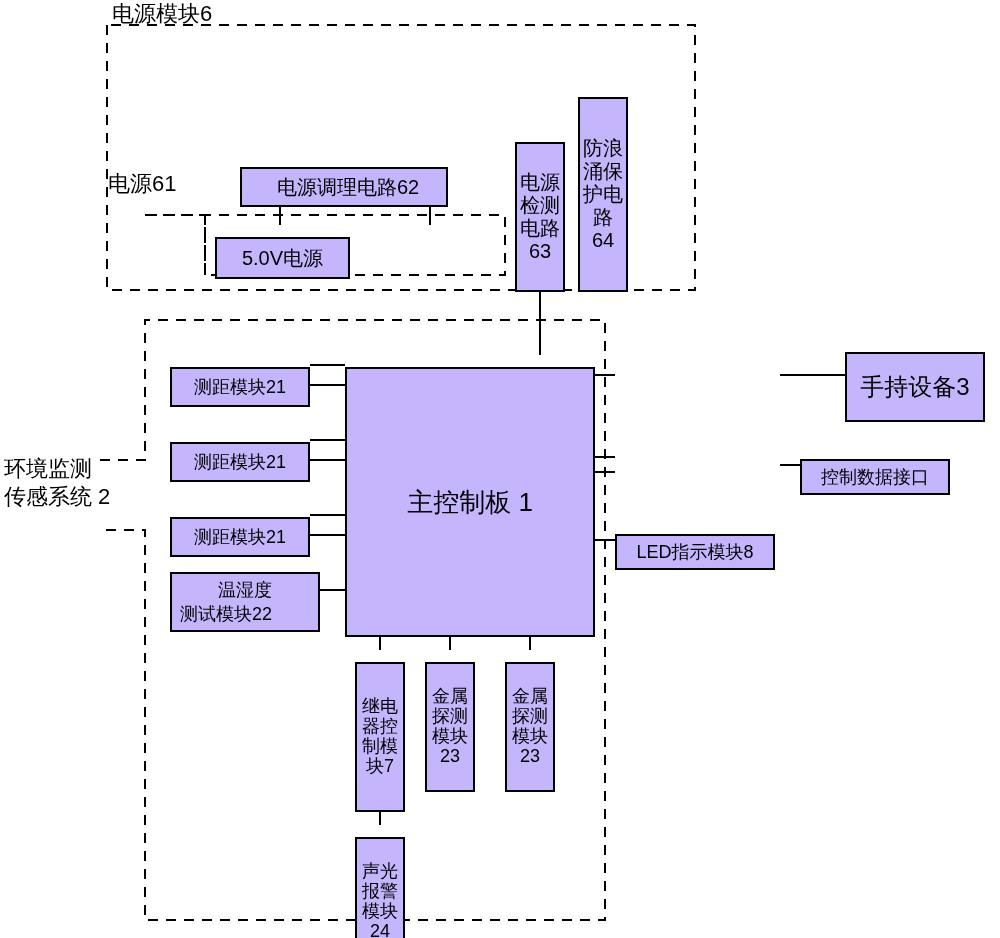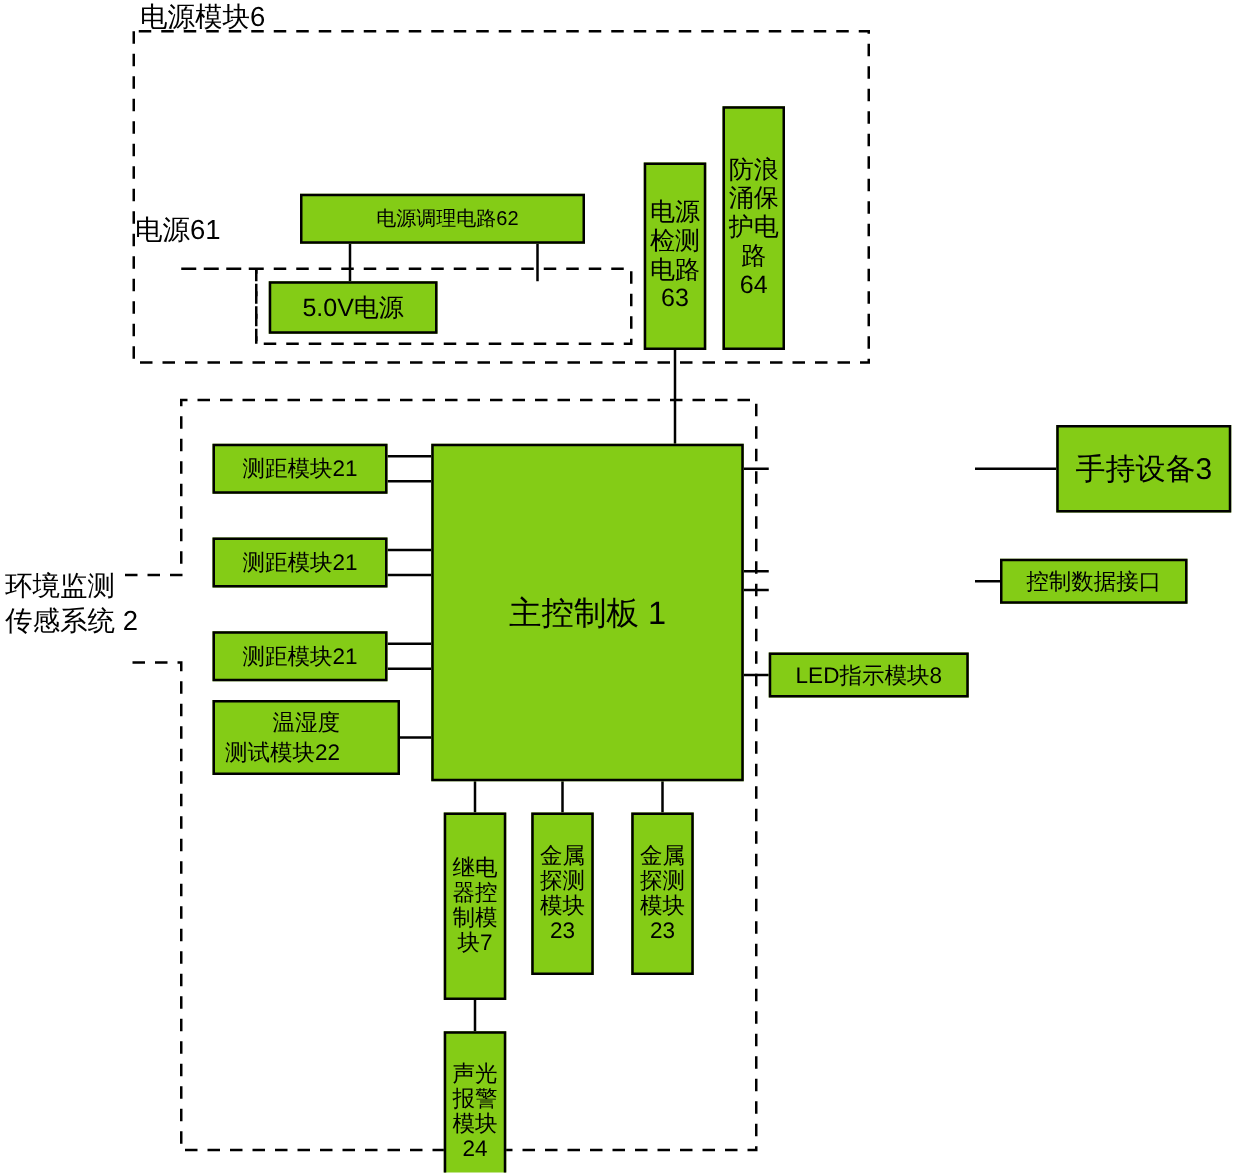--- a/index.html
+++ b/index.html
@@ -11,27 +11,28 @@
     position: relative;
     width: 1000px;
     height: 938px;
     font-family: "Microsoft YaHei", "SimSun", sans-serif;
     color: #000;
     background: #fff;
   }
   .box {
     position: absolute;
     border: 2px solid #000;
-    background: #84cc16;
+    background: #c4b5fd;
     display: flex;
     align-items: center;
     justify-content: center;
     text-align: center;
     box-sizing: border-box;
     padding: 2px 4px;
+    margin-top: 12px;
   }
   .plain-label {
     position: absolute;
     font-size: 22px;
     line-height: 1.25;
   }
   .multi-line { white-space: pre-line; }
   svg.wires {
     position: absolute;
     left: 0; top: 0;
@@ -96,21 +97,21 @@
     <line x1="595" y1="540" x2="615" y2="540"></line>
   </svg>
 
   <div class="plain-label" style="left:112px; top:0px; font-size:22px;">电源模块6</div>
 
   <div class="plain-label" style="left:108px; top:170px; font-size:22px;">电源61</div>
 
   <div class="plain-label multi-line" style="left:4px; top:455px; font-size:22px;">环境监测
 传感系统 2</div>
 
-  <div class="box" style="left:240px; top:155px; width:228px; height:40px; font-size:16px;padding-left:12px;">电源调理电路62</div>
+  <div class="box" style="left:240px; top:155px; width:208px; height:40px; font-size:20px;padding-left:12px;">电源调理电路62</div>
 
   <div class="box" style="left:215px; top:225px; width:135px; height:42px; font-size:20px;">5.0V电源</div>
 
 
   <div class="box" style="left:515px; top:130px; width:50px; height:150px; font-size:20px; line-height:1.15; padding:6px 2px;">电源检测电路63</div>
 
   <div class="box" style="left:578px; top:85px; width:50px; height:195px; font-size:20px; line-height:1.15; padding:6px 2px;">防浪涌保护电路64</div>
 
   <div class="box" style="left:345px; top:355px; width:250px; height:270px; font-size:26px;">主控制板  1</div>
 

